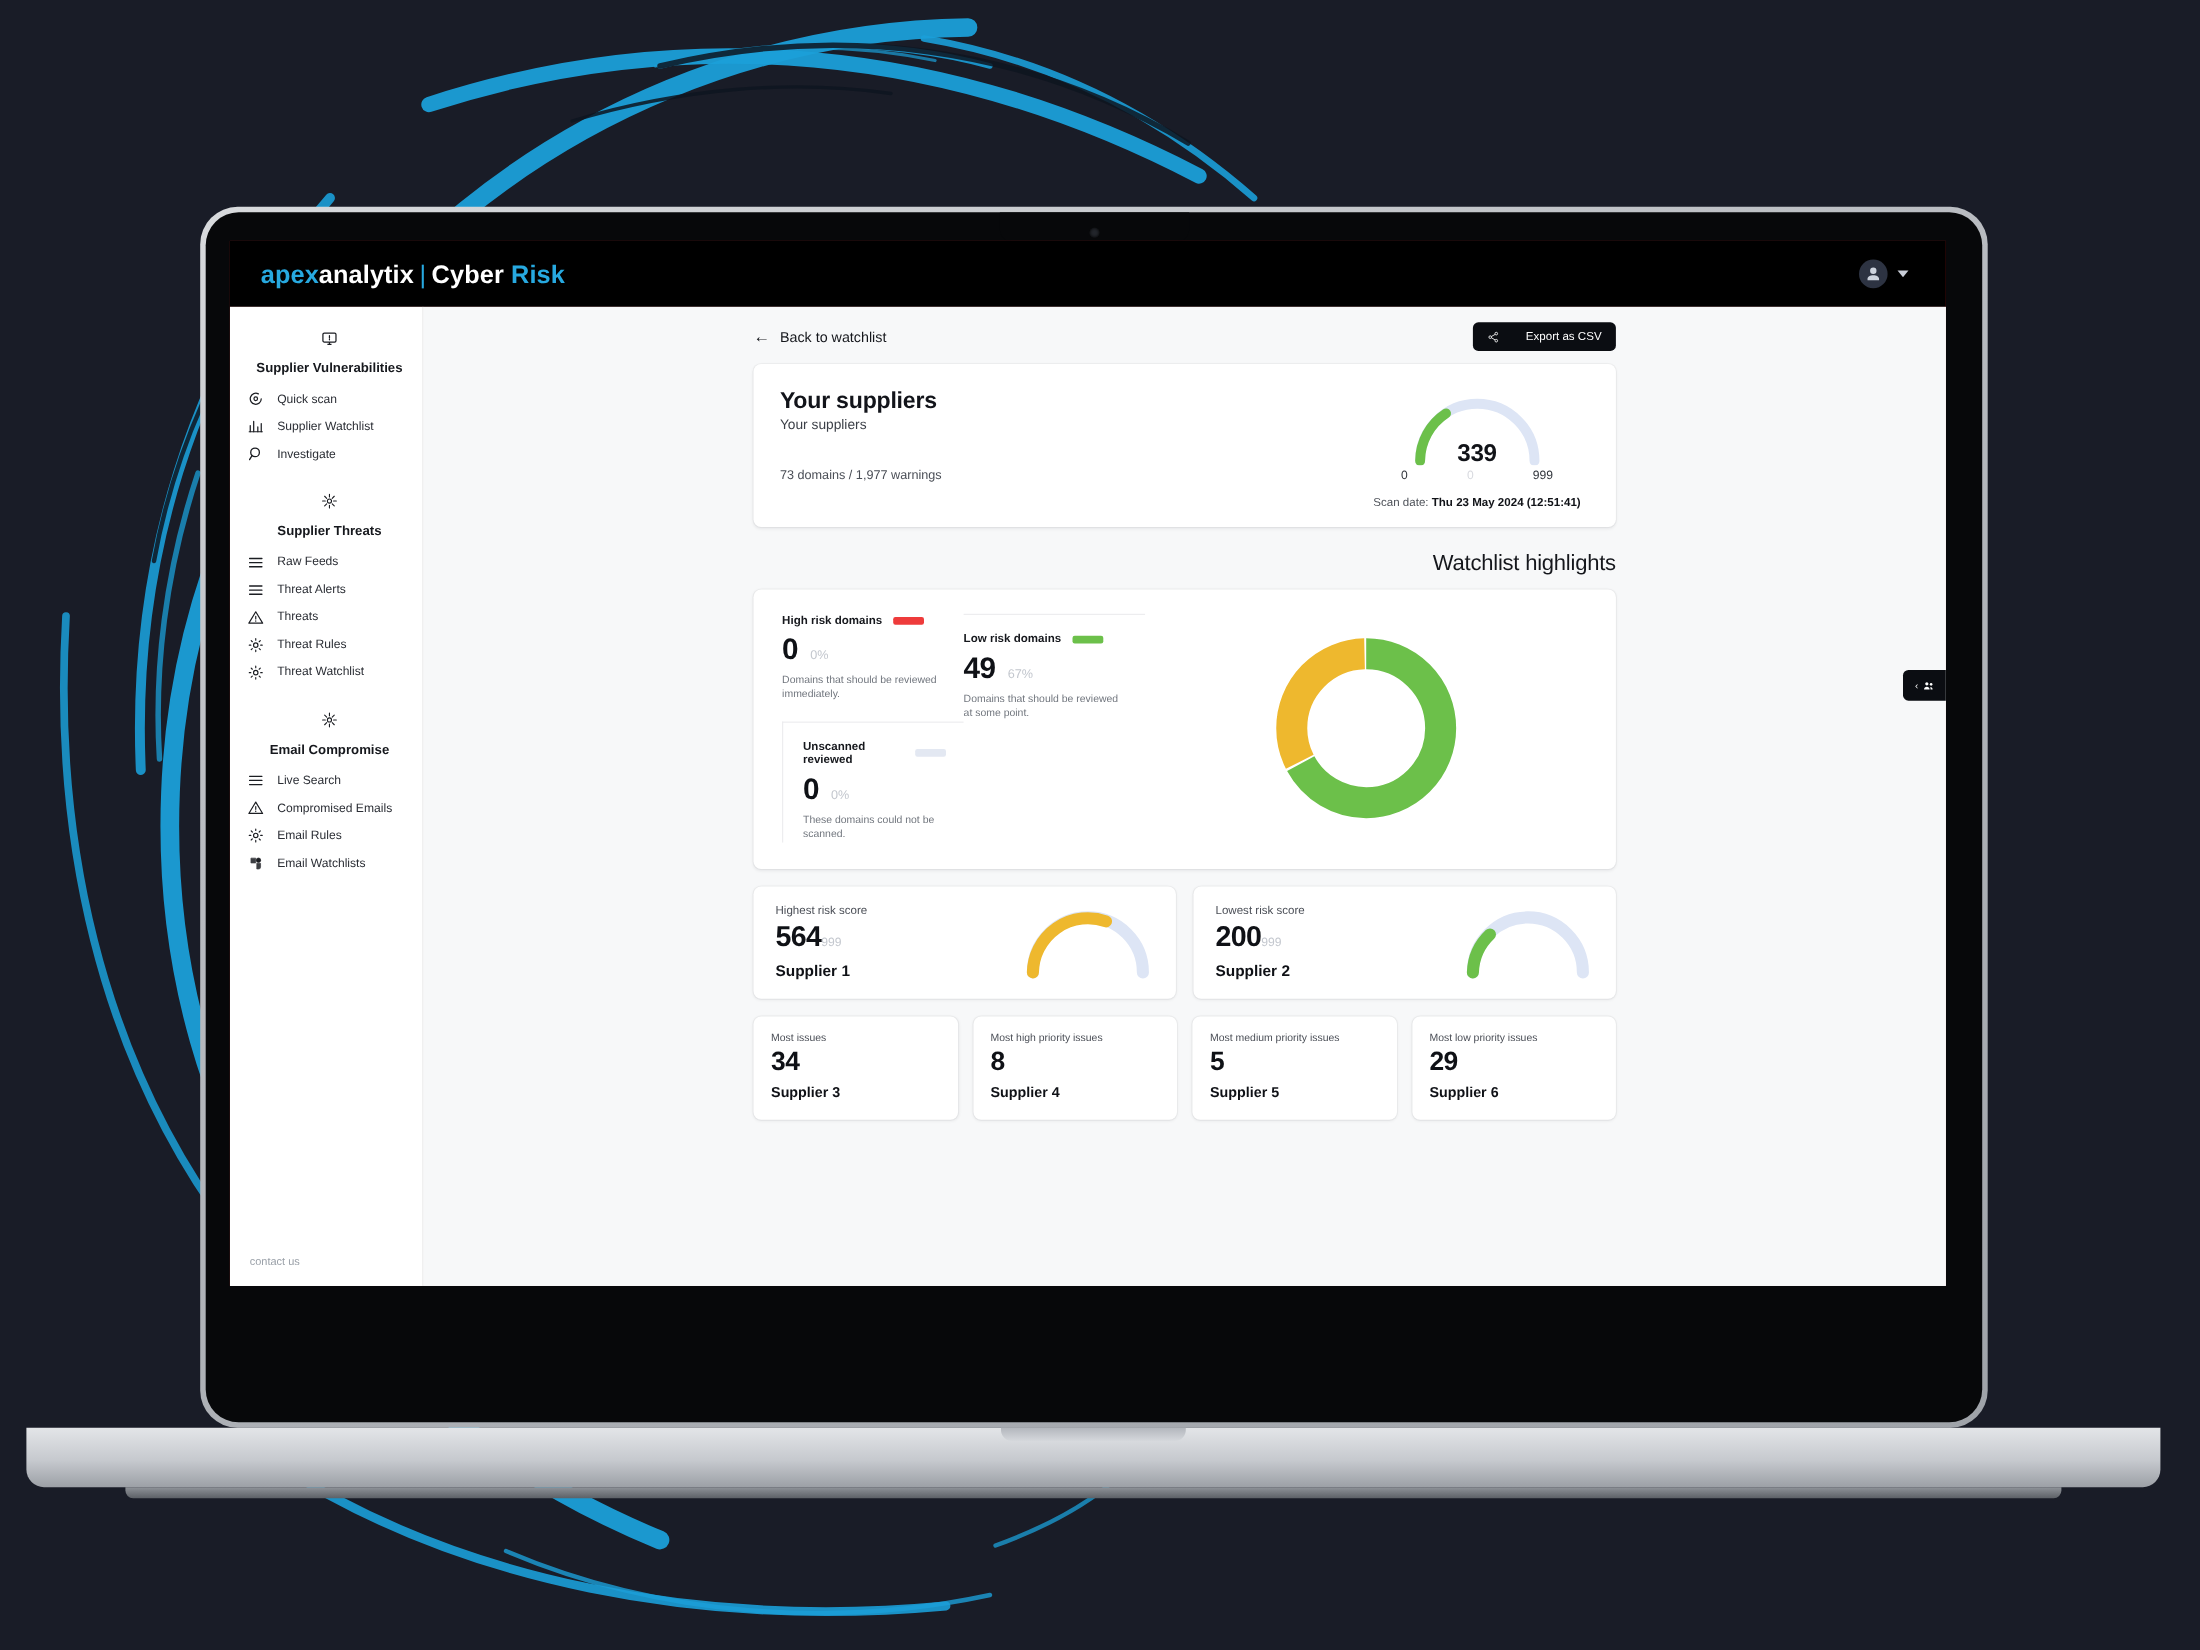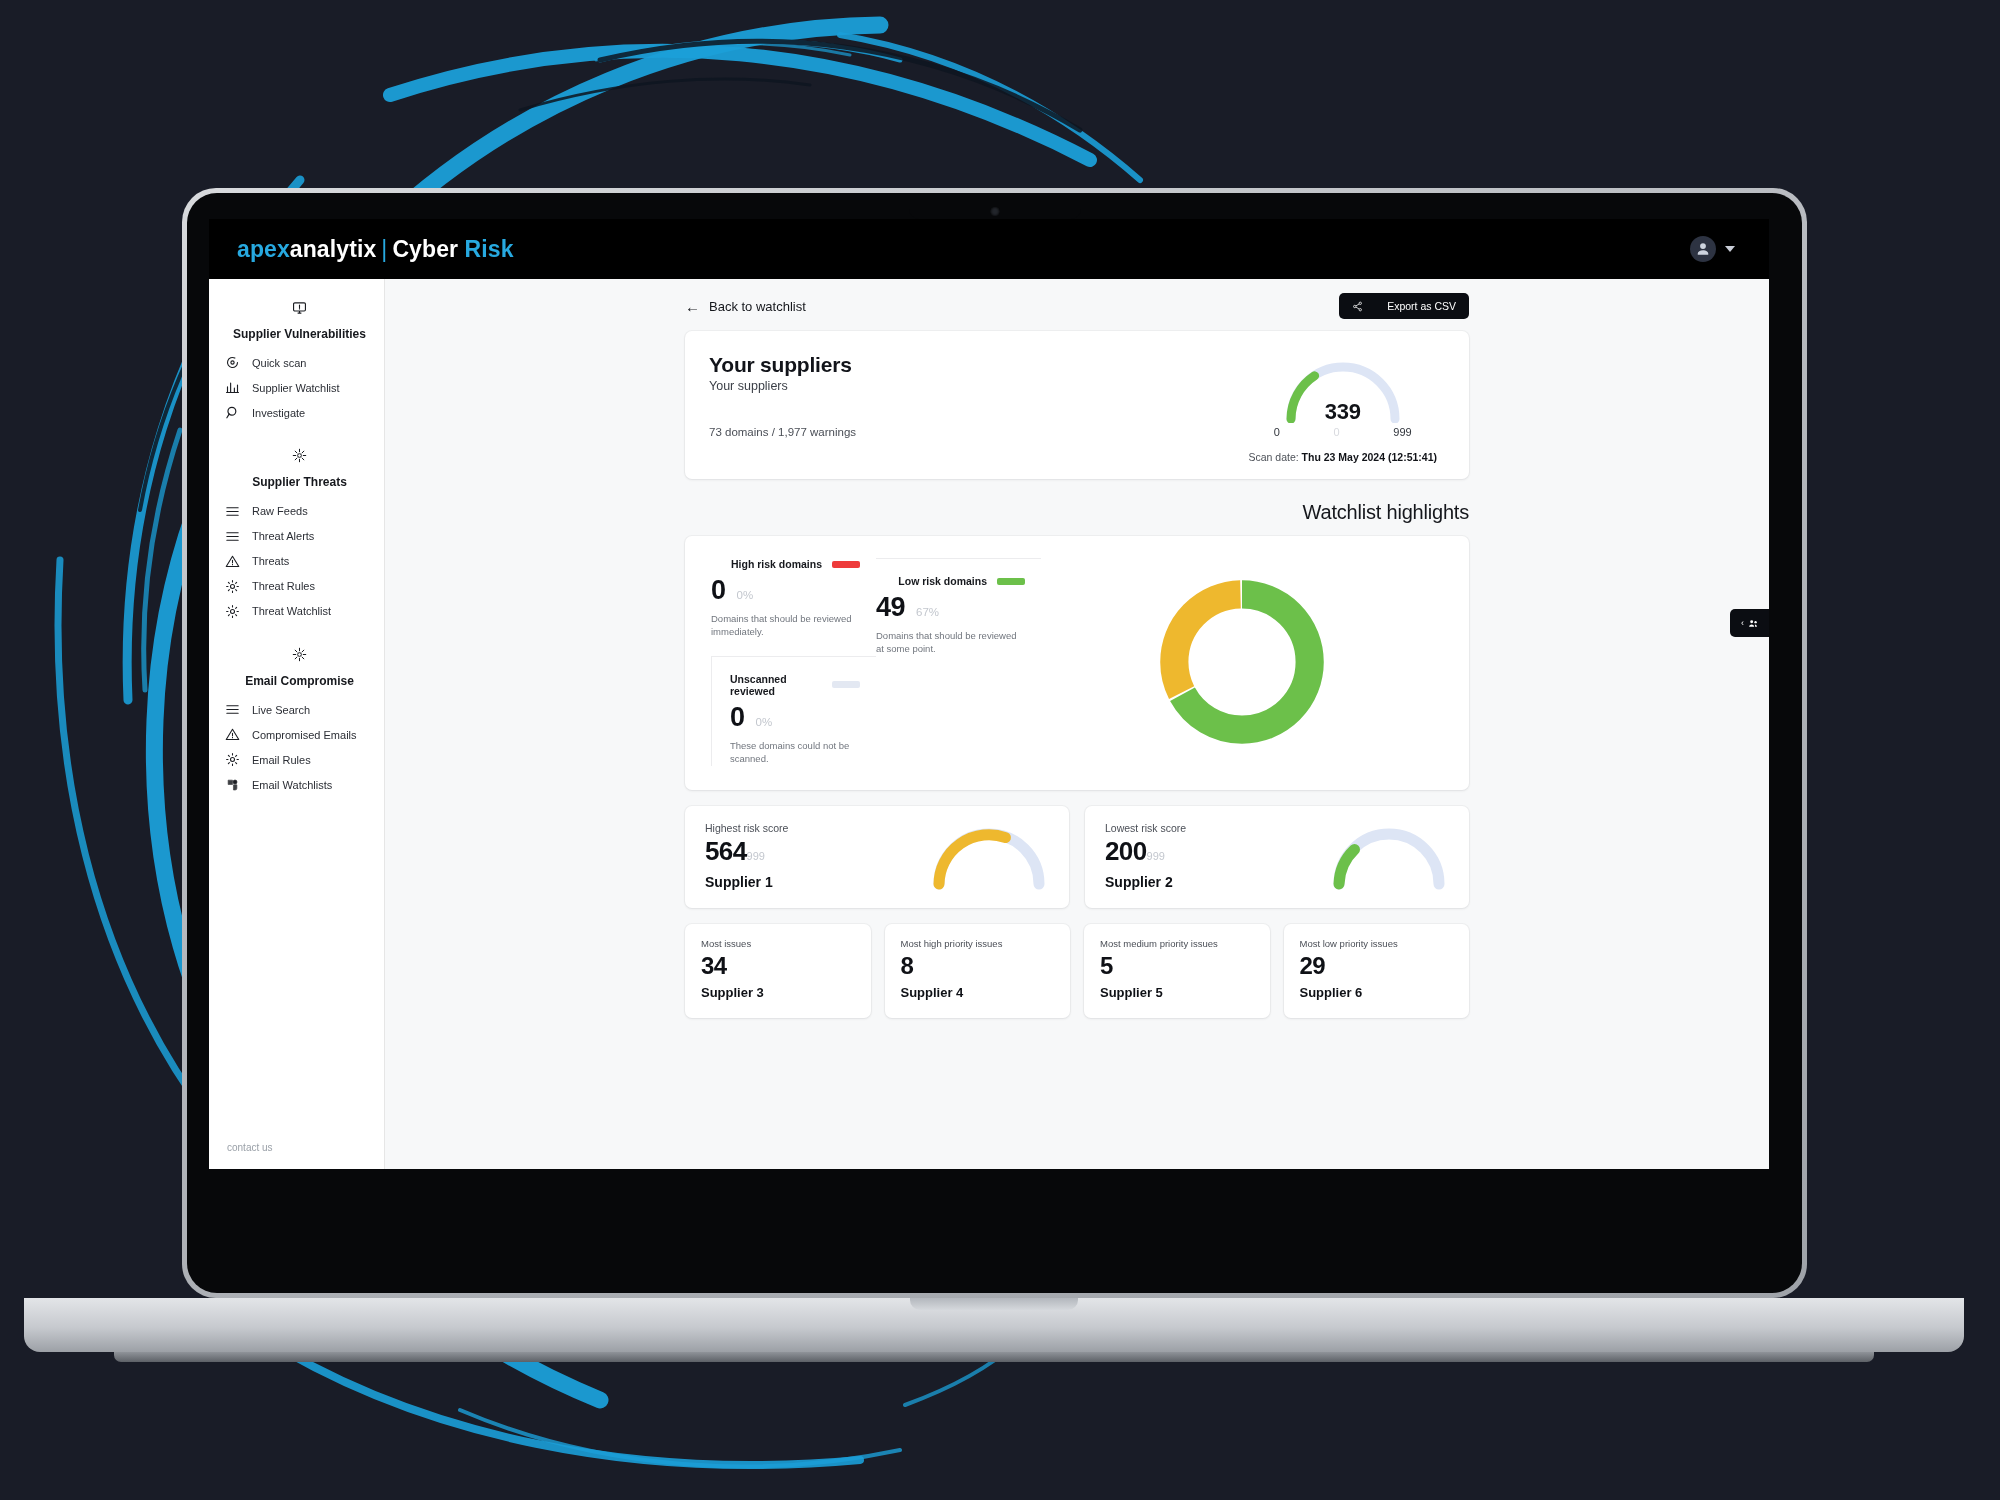--- a/index.html
+++ b/index.html
@@ -167,21 +167,21 @@
     font-size: 20px; font-weight: 500; color: #15171c;
     margin: 22px 0 12px 2px; letter-spacing: -.2px; text-align: right;
   }
 
   
   .highlights { display: flex; padding: 22px 26px 24px 26px; min-height: 232px; }
   .hl-grid { width: 330px; display: grid; grid-template-columns: 1fr 1fr; }
   .hl-cell { padding: 0 16px 14px 0; }
   .hl-cell.c2 { padding-left: 18px; border-left: 1px solid #ececee; }
   .hl-cell.r2 { padding-top: 16px; border-top: 1px solid #ececee; padding-bottom: 0; }
-  .hl-head { display: flex; align-items: center; justify-content: flex-end; gap: 10px; }
+  .hl-head { display: flex; align-items: center; justify-content: flex-start; gap: 10px; }
   .hl-label { font-size: 10.5px; font-weight: 700; color: #16181d; }
   .swatch { width: 28px; height: 7px; border-radius: 2px; flex: 0 0 28px; }
   .hl-num { display: flex; align-items: baseline; gap: 11px; margin: 7px 0 8px; }
   .hl-num .n { font-size: 27px; font-weight: 700; color: #0f1116; letter-spacing: -.5px; line-height: 1; }
   .hl-num .p { font-size: 11.5px; color: #c3c7ce; font-weight: 500; }
   .hl-desc { font-size: 9.5px; color: #71767e; line-height: 1.42; max-width: 152px; }
 
   .donut-wrap { flex: 1; display: flex; align-items: center; justify-content: center; }
 
   

